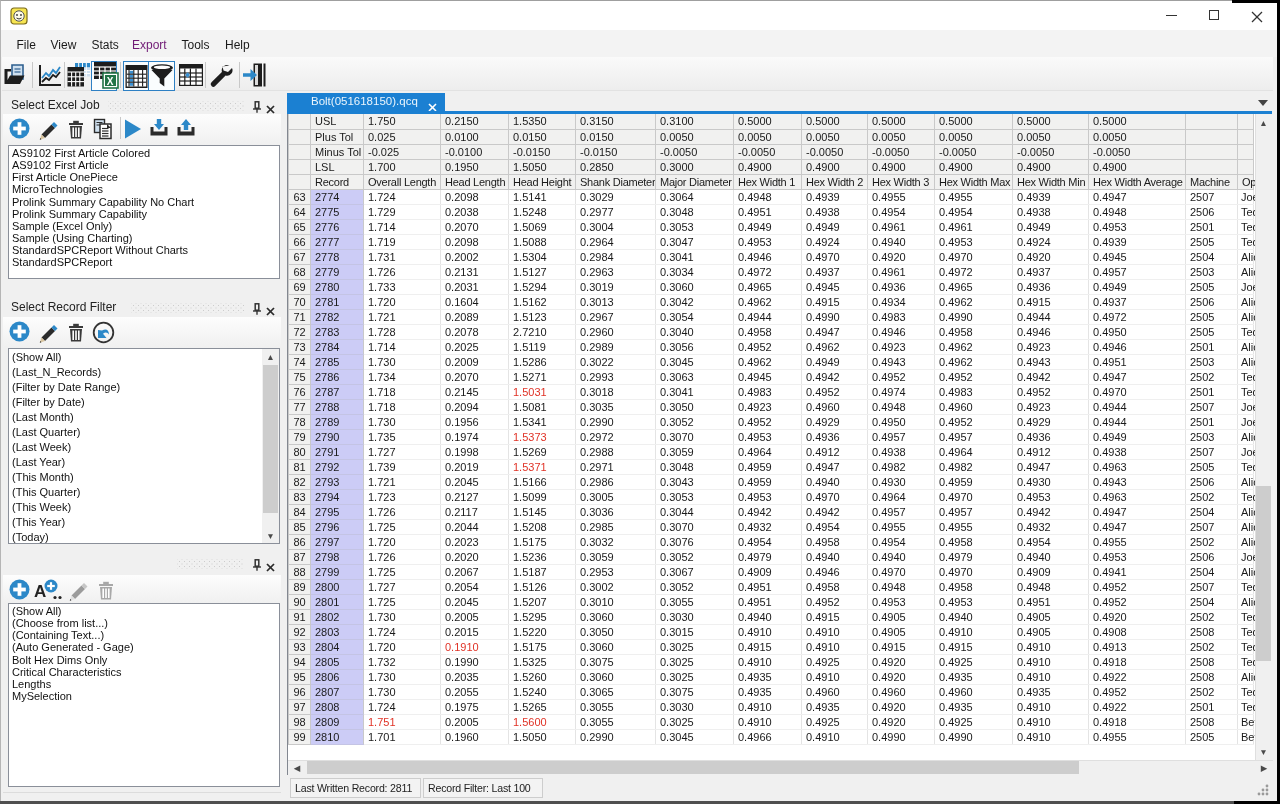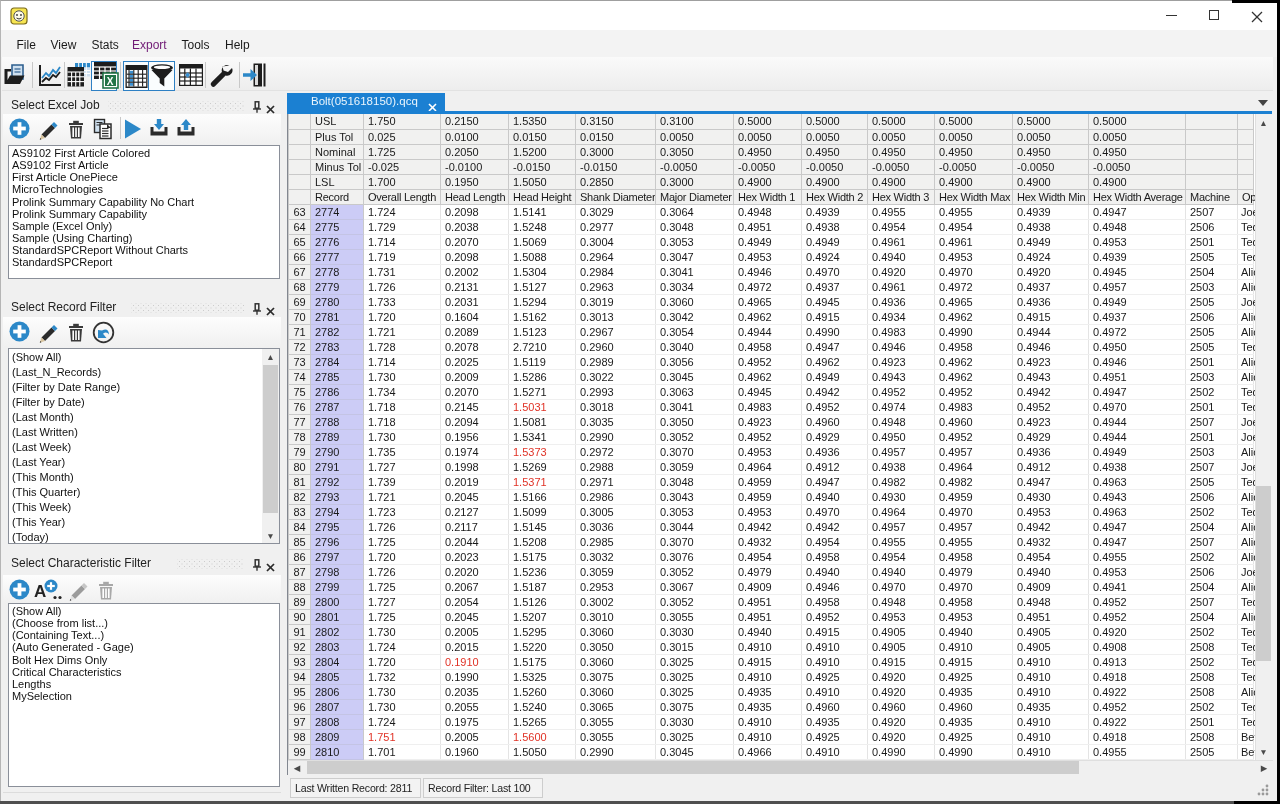--- a/index.html
+++ b/index.html
@@ -226,36 +226,33 @@
     <div class="ic" style="left:91px;top:320px"><svg width="23" height="23" viewBox="0 0 23 23">
         <circle cx="11.5" cy="11.5" r="9.8" fill="none" stroke="#333" stroke-width="1.8"></circle>
         <path d="M6 9 V17 H14.5 L11 12.8 Q14.5 10 17 13.5 Q16.5 6.5 10 9.5 Z" fill="#2c88c8"></path>
       </svg></div>
     <div class="lb" style="top:347px;height:196px;padding:1px 18px 0 0">
       <div style="height:15px;line-height:15px">(Show All)</div>
       <div style="height:15px;line-height:15px">(Last_N_Records)</div>
       <div style="height:15px;line-height:15px">(Filter by Date Range)</div>
       <div style="height:15px;line-height:15px">(Filter by Date)</div>
       <div style="height:15px;line-height:15px">(Last Month)</div>
-      <div style="height:15px;line-height:15px">(Last Written)</div>
+      <div style="height:15px;line-height:15px">(Last Quarter)</div>
       <div style="height:15px;line-height:15px">(Last Week)</div>
       <div style="height:15px;line-height:15px">(Last Year)</div>
       <div style="height:15px;line-height:15px">(This Month)</div>
       <div style="height:15px;line-height:15px">(This Quarter)</div>
       <div style="height:15px;line-height:15px">(This Week)</div>
       <div style="height:15px;line-height:15px">(This Year)</div>
       <div style="height:15px;line-height:15px">(Today)</div>
     </div>
     <div class="sbar" style="left:261px;top:348px;width:17px;height:194px"></div>
     <div class="arr" style="left:261px;top:348px;width:17px">▲</div>
     <div class="arr" style="left:261px;top:527px;width:17px">▼</div>
     <div class="thumb" style="left:262px;top:364px;width:15px;height:148px"></div>
-    <div class="phead" style="top:553px">
-      <span style="position:absolute;left:8px;top:2px">Select Characteristic Filter</span>
-    </div>
     <div class="dots" style="left:175.6px;top:558px;width:67.4px"></div>
     <div class="abs" style="left:251px;top:556px"><svg width="10" height="12" viewBox="0 0 10 12">
         <rect x="3.2" y="0.8" width="3.6" height="6.4" fill="none" stroke="#333" stroke-width="1.5"></rect>
         <line x1="1" y1="8" x2="9" y2="8" stroke="#333" stroke-width="1.4"></line>
         <line x1="5" y1="8" x2="5" y2="11.8" stroke="#333" stroke-width="1.4"></line>
       </svg></div>
     <div class="abs" style="left:265px;top:557px"><svg width="9" height="9" viewBox="0 0 9 9">
         <line x1="1" y1="1" x2="8" y2="8" stroke="#2b2b2b" stroke-width="1.7"></line>
         <line x1="8" y1="1" x2="1" y2="8" stroke="#2b2b2b" stroke-width="1.7"></line>
       </svg></div>
@@ -354,37 +351,20 @@
             <td>0.0050</td>
             <td>0.0050</td>
             <td>0.0050</td>
             <td>0.0050</td>
             <td>0.0050</td>
             <td></td>
             <td></td>
           </tr>
           <tr class="spec">
             <td class="rh"></td>
-            <td>Nominal</td>
-            <td>1.725</td>
-            <td>0.2050</td>
-            <td>1.5200</td>
-            <td>0.3000</td>
-            <td>0.3050</td>
-            <td>0.4950</td>
-            <td>0.4950</td>
-            <td>0.4950</td>
-            <td>0.4950</td>
-            <td>0.4950</td>
-            <td>0.4950</td>
-            <td></td>
-            <td></td>
-          </tr>
-          <tr class="spec">
-            <td class="rh"></td>
             <td>Minus Tol</td>
             <td>-0.025</td>
             <td>-0.0100</td>
             <td>-0.0150</td>
             <td>-0.0150</td>
             <td>-0.0050</td>
             <td>-0.0050</td>
             <td>-0.0050</td>
             <td>-0.0050</td>
             <td>-0.0050</td>

